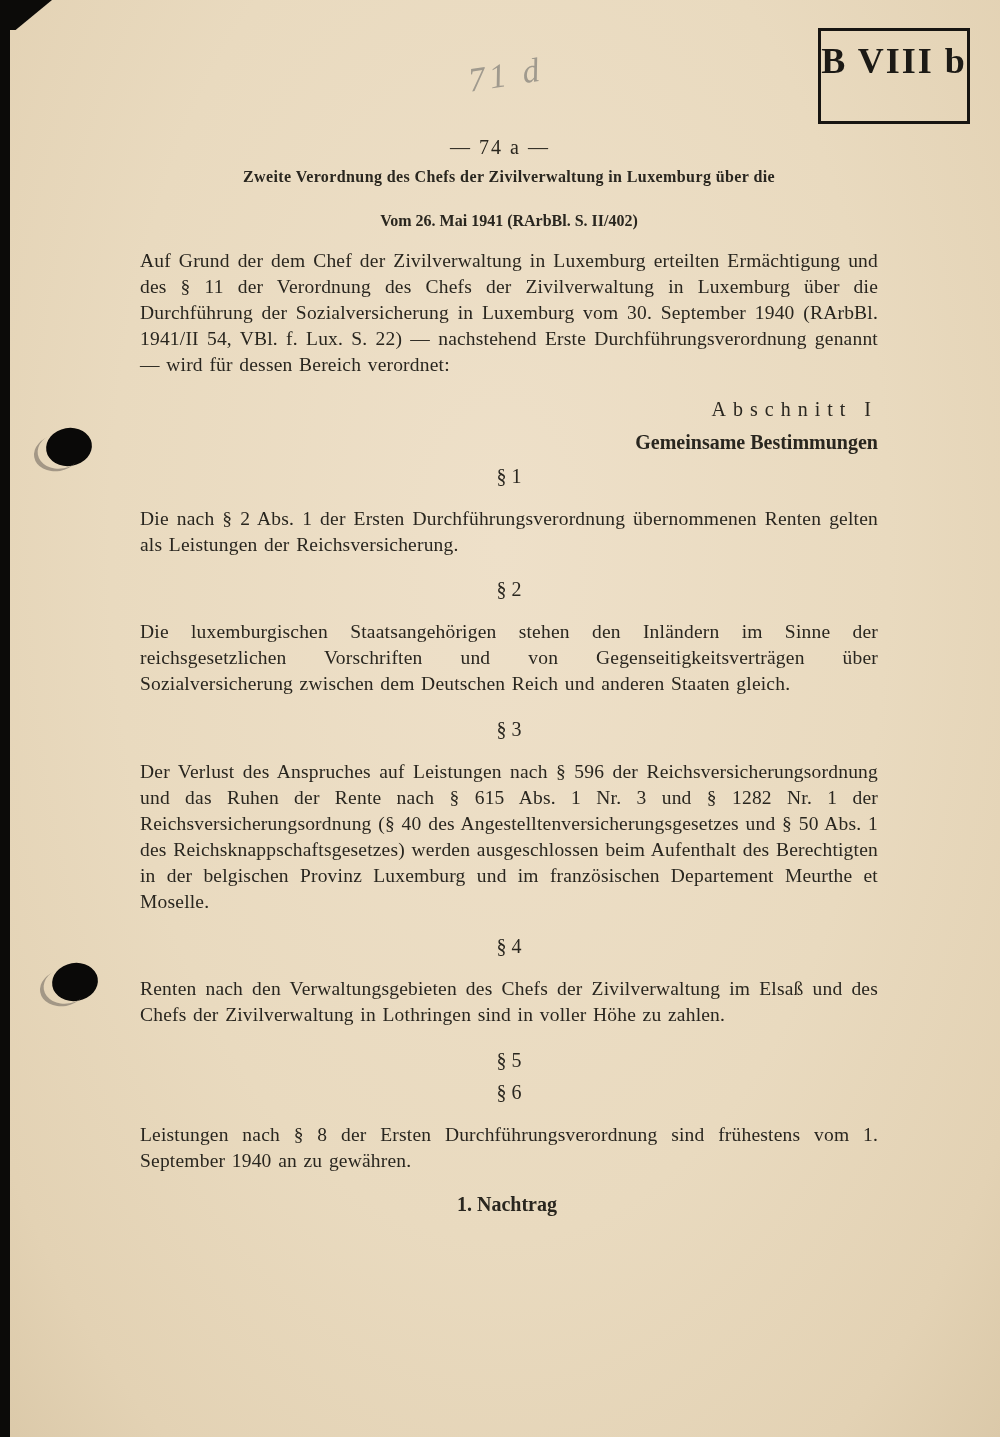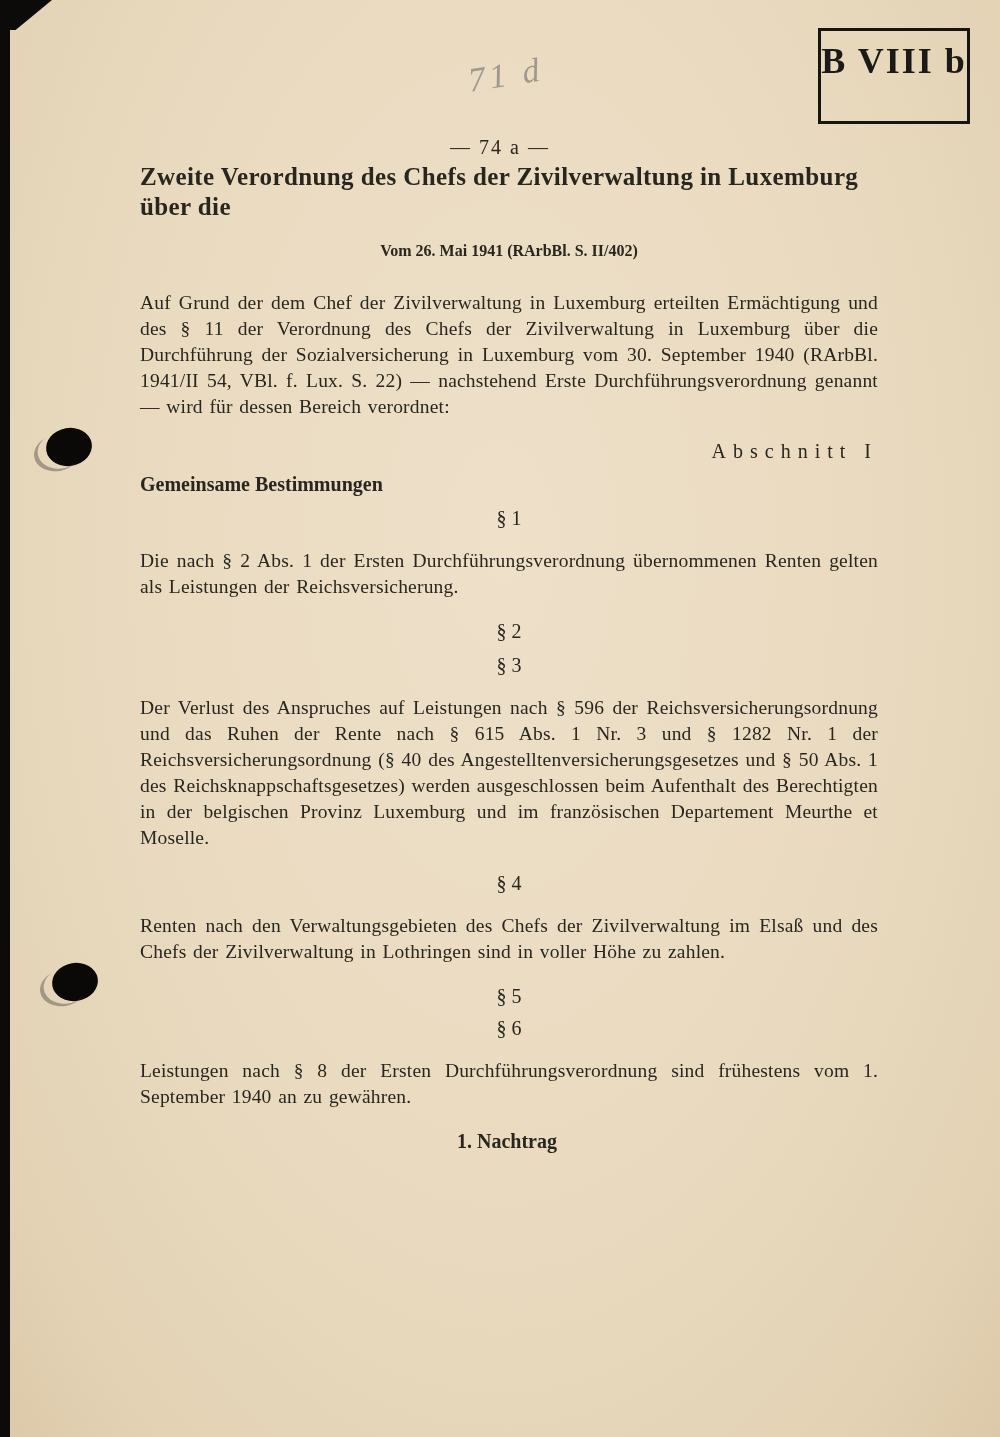--- a/index.html
+++ b/index.html
@@ -39,32 +39,32 @@
     font-style:italic; font-size:34px; color:#a09a8e;
     transform:rotate(-9deg); letter-spacing:4px;
   }
   .page-num {
     position:absolute; left:0; right:0; top:112px;
     text-align:center; font-size:20px; letter-spacing:2px; color:#2b2820;margin-top:24px;
   }
 
   .content { position:absolute; left:140px; right:122px; top:162px; }
 
-  .doc-title { text-align:left; font-weight:bold; font-size:25px; line-height:30px; letter-spacing:0.4px;font-family:Liberation Serif, serif; }
+  .doc-title { text-align:center; font-weight:bold; font-size:16px; line-height:30px; letter-spacing:0.4px;font-family:Liberation Serif, serif; }
   .doc-date  { text-align:center; font-weight:bold; font-size:16px; margin-top:20px; }
 
   .body-text {
     text-align:justify; font-size:19.5px; line-height:26px;
     letter-spacing:0.2px; word-spacing:1.5px;
     hyphens:auto; -webkit-hyphens:auto;
   }
-  .intro { margin-top:30px; }
+  .intro { margin-top:18px; }
 
   .abschnitt { text-align:right; font-size:20px; letter-spacing:7px; margin-top:16px; }
-  .group-subtitle { text-align:left; font-weight:bold; font-size:20px; margin-top:10px; }
+  .group-subtitle { text-align:right; font-weight:bold; font-size:20px; margin-top:10px; }
 
   .sec-head { text-align:center; font-size:20px; line-height:24px; }
   .mt10 { margin-top:10px; }
   .mt18 { margin-top:18px; }
   .mt8  { margin-top:8px;  }
   .sec-text { margin-top:18px; }
 
   .nachtrag { text-align:center; font-weight:bold; font-size:20px; margin-top:18px; padding-right:4px; }
 </style>
 </head>
@@ -95,20 +95,21 @@
 
     <p class="body-text intro" lang="de">Auf Grund der dem Chef der Zivilverwaltung in Luxemburg erteilten Ermächtigung und des § 11 der Verordnung des Chefs der Zivilverwaltung in Luxemburg über die Durchführung der Sozialversicherung in Luxemburg vom 30. September 1940 (RArbBl. 1941/II 54, VBl. f. Lux. S. 22) — nachstehend Erste Durchführungsverordnung genannt — wird für dessen Bereich verordnet:</p>
 
     <div class="abschnitt">Abschnitt I</div>
     <div class="group-subtitle">Gemeinsame Bestimmungen</div>
 
     <div class="sec-head mt10">§ 1</div>
     <p class="body-text sec-text" lang="de">Die nach § 2 Abs. 1 der Ersten Durchführungsverordnung übernommenen Renten gelten als Leistungen der Reichsversicherung.</p>
 
     <div class="sec-head mt18">§ 2</div>
+    <p class="body-text sec-text" lang="de">Die luxemburgischen Staatsangehörigen stehen den Inländern im Sinne der reichsgesetzlichen Vorschriften und von Gegenseitigkeitsverträgen über Sozialversicherung zwischen dem Deutschen Reich und anderen Staaten gleich.</p>
 
     <div class="sec-head mt10">§ 3</div>
     <p class="body-text sec-text" lang="de">Der Verlust des Anspruches auf Leistungen nach § 596 der Reichsversicherungsordnung und das Ruhen der Rente nach § 615 Abs. 1 Nr. 3 und § 1282 Nr. 1 der Reichsversicherungsordnung (§ 40 des Angestelltenversicherungsgesetzes und § 50 Abs. 1 des Reichsknappschaftsgesetzes) werden ausgeschlossen beim Aufenthalt des Berechtigten in der belgischen Provinz Luxemburg und im französischen Departement Meurthe et Moselle.</p>
 
     <div class="sec-head mt8">§ 4</div>
     <p class="body-text sec-text" lang="de">Renten nach den Verwaltungsgebieten des Chefs der Zivilverwaltung im Elsaß und des Chefs der Zivilverwaltung in Lothringen sind in voller Höhe zu zahlen.</p>
 
     <div class="sec-head mt10">§ 5</div>
 
     <div class="sec-head mt8">§ 6</div>

